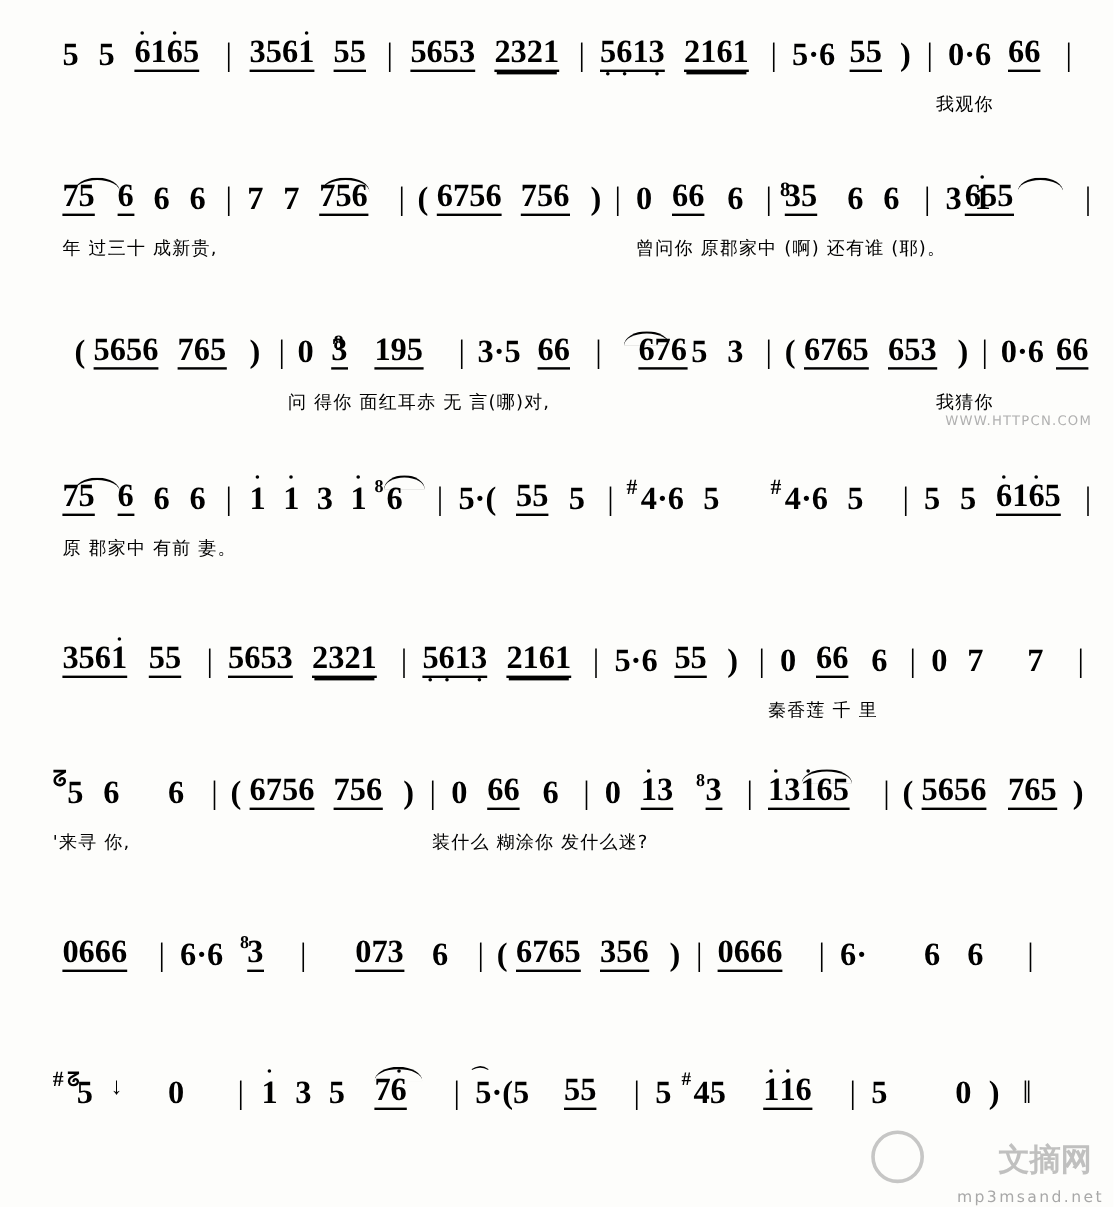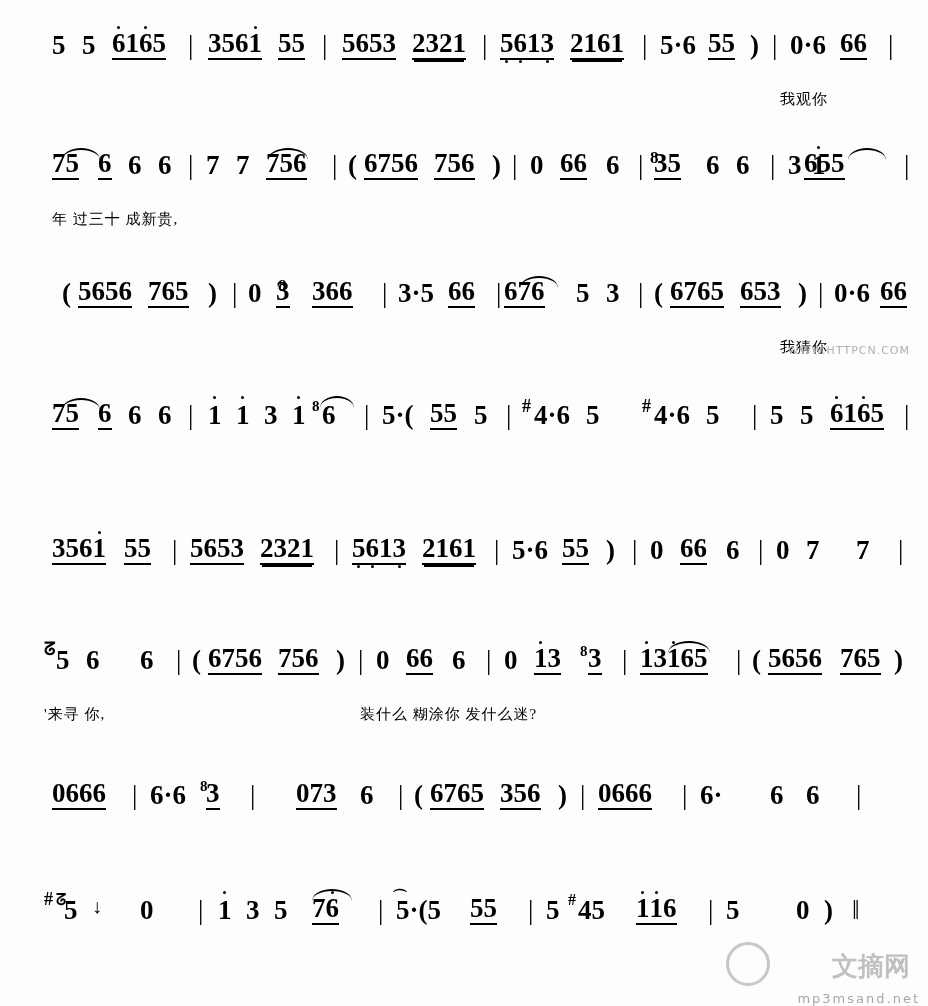--- a/index.html
+++ b/index.html
@@ -42,22 +42,21 @@
     height: 26px;
     white-space: nowrap;
     font-family: "DejaVu Sans", sans-serif;
     font-size: 15px;
     padding-left: 52px;
     box-sizing: border-box;
     letter-spacing: 1px;
   }
   .lyrics span.ly {
     position: absolute;
-    top: 16px;
-    font-family: Liberation Serif, serif;
+    top: 4px;
   }
   .notes span.nt {
     position: absolute;
     top: 0;
     display: inline-block;
   }
   
   .u1 { border-bottom: 2px solid #000; padding-bottom: 1px; line-height: 1.0; }
   .u2 { border-bottom: 2px solid #000; padding-bottom: 1px; line-height: 1.0;
         box-shadow: 0 4px 0 -2px #000; }
@@ -198,52 +197,54 @@
       <span class="nt" style="left:736px">6</span>
       <span class="nt bar" style="left:770px">|</span>
       <span class="nt" style="left:788px">3</span>
       <span class="nt" style="left:812px"><span class="dotup">1</span></span>
       <span class="slur" style="left:848px; top:-2px; width:38px"></span>
       <span class="nt u1" style="left:804px">655</span>
       <span class="nt bar" style="left:904px">|</span>
     </div>
     <div class="lyrics">
       <span class="ly" style="left:52px">年 过三十 成新贵,</span>
+      <span class="ly" style="left:530px">曾问你 原郡家中 (啊) 还有谁 (耶)。</span>
     </div>
   </div>
 
   <div class="system" style="top:278px">
     <div class="notes">
       <span class="nt" style="left:62px">(</span>
       <span class="nt u1" style="left:78px">5656</span>
       <span class="nt u1" style="left:148px">765</span>
       <span class="nt" style="left:208px">)</span>
       <span class="nt bar" style="left:232px">|</span>
       <span class="nt" style="left:248px">0</span>
       <span class="nt" style="left:278px; font-size:17px; top:-2px">8</span>
       <span class="nt u1" style="left:276px">3</span>
-      <span class="nt u1" style="left:312px">366</span>
+      <span class="nt u1" style="left:312px">195</span>
       <span class="nt bar" style="left:382px">|</span>
       <span class="nt" style="left:398px">3·5</span>
       <span class="nt u1" style="left:448px">66</span>
       <span class="nt bar" style="left:496px">|</span>
       <span class="slur" style="left:520px; top:-2px; width:38px"></span>
-      <span class="nt u1" style="left:504px">676</span>
+      <span class="nt u1" style="left:532px">676</span>
       <span class="nt" style="left:576px">5</span>
       <span class="nt" style="left:606px">3</span>
       <span class="nt bar" style="left:638px">|</span>
       <span class="nt" style="left:654px">(</span>
       <span class="nt u1" style="left:670px">6765</span>
       <span class="nt u1" style="left:740px">653</span>
       <span class="nt" style="left:798px">)</span>
       <span class="nt bar" style="left:818px">|</span>
       <span class="nt" style="left:834px">0·6</span>
       <span class="nt u1" style="left:880px">66</span>
     </div>
     <div class="lyrics">
+      <span class="ly" style="left:240px">问 得你 面红耳赤 无 言(哪)对,</span>
       <span class="ly" style="left:780px">我猜你</span>
     </div>
   </div>
 
   <div class="system" style="top:400px">
     <div class="notes">
       <span class="slur" style="left:62px; top:-2px; width:38px"></span>
       <span class="nt u1" style="left:52px">75</span>
       <span class="nt u1" style="left:98px">6</span>
       <span class="nt" style="left:128px">6</span>
@@ -266,20 +267,23 @@
       <span class="nt" style="left:586px">5</span>
       <span class="nt" style="left:642px; font-size:18px; top:-4px">#</span>
       <span class="nt" style="left:654px">4·6</span>
       <span class="nt" style="left:706px">5</span>
       <span class="nt bar" style="left:752px">|</span>
       <span class="nt" style="left:770px">5</span>
       <span class="nt" style="left:800px">5</span>
       <span class="nt u1" style="left:830px"><span class="dotup">6</span>1<span class="dotup">6</span>5</span>
       <span class="nt bar" style="left:904px">|</span>
     </div>
+    <div class="lyrics">
+      <span class="ly" style="left:52px">原 郡家中 有前 妻。</span>
+    </div>
   </div>
 
   <div class="system" style="top:535px">
     <div class="notes">
       <span class="nt u1" style="left:52px">356<span class="dotup">1</span></span>
       <span class="nt u1" style="left:124px">55</span>
       <span class="nt bar" style="left:172px">|</span>
       <span class="nt u1" style="left:190px">5653</span>
       <span class="nt u2" style="left:260px">2321</span>
       <span class="nt bar" style="left:334px">|</span>
@@ -291,20 +295,23 @@
       <span class="nt" style="left:606px">)</span>
       <span class="nt bar" style="left:632px">|</span>
       <span class="nt" style="left:650px">0</span>
       <span class="nt u1" style="left:680px">66</span>
       <span class="nt" style="left:726px">6</span>
       <span class="nt bar" style="left:758px">|</span>
       <span class="nt" style="left:776px">0</span>
       <span class="nt" style="left:806px">7</span>
       <span class="nt" style="left:856px">7</span>
       <span class="nt bar" style="left:898px">|</span>
+    </div>
+    <div class="lyrics">
+      <span class="ly" style="left:640px">秦香莲 千 里</span>
     </div>
   </div>
 
   <div class="system" style="top:645px">
     <div class="notes">
       <span class="nt" style="left:44px; font-size:18px; top:-6px">ᘔ</span>
       <span class="nt" style="left:56px">5</span>
       <span class="nt" style="left:86px">6</span>
       <span class="nt" style="left:140px">6</span>
       <span class="nt bar" style="left:176px">|</span>

